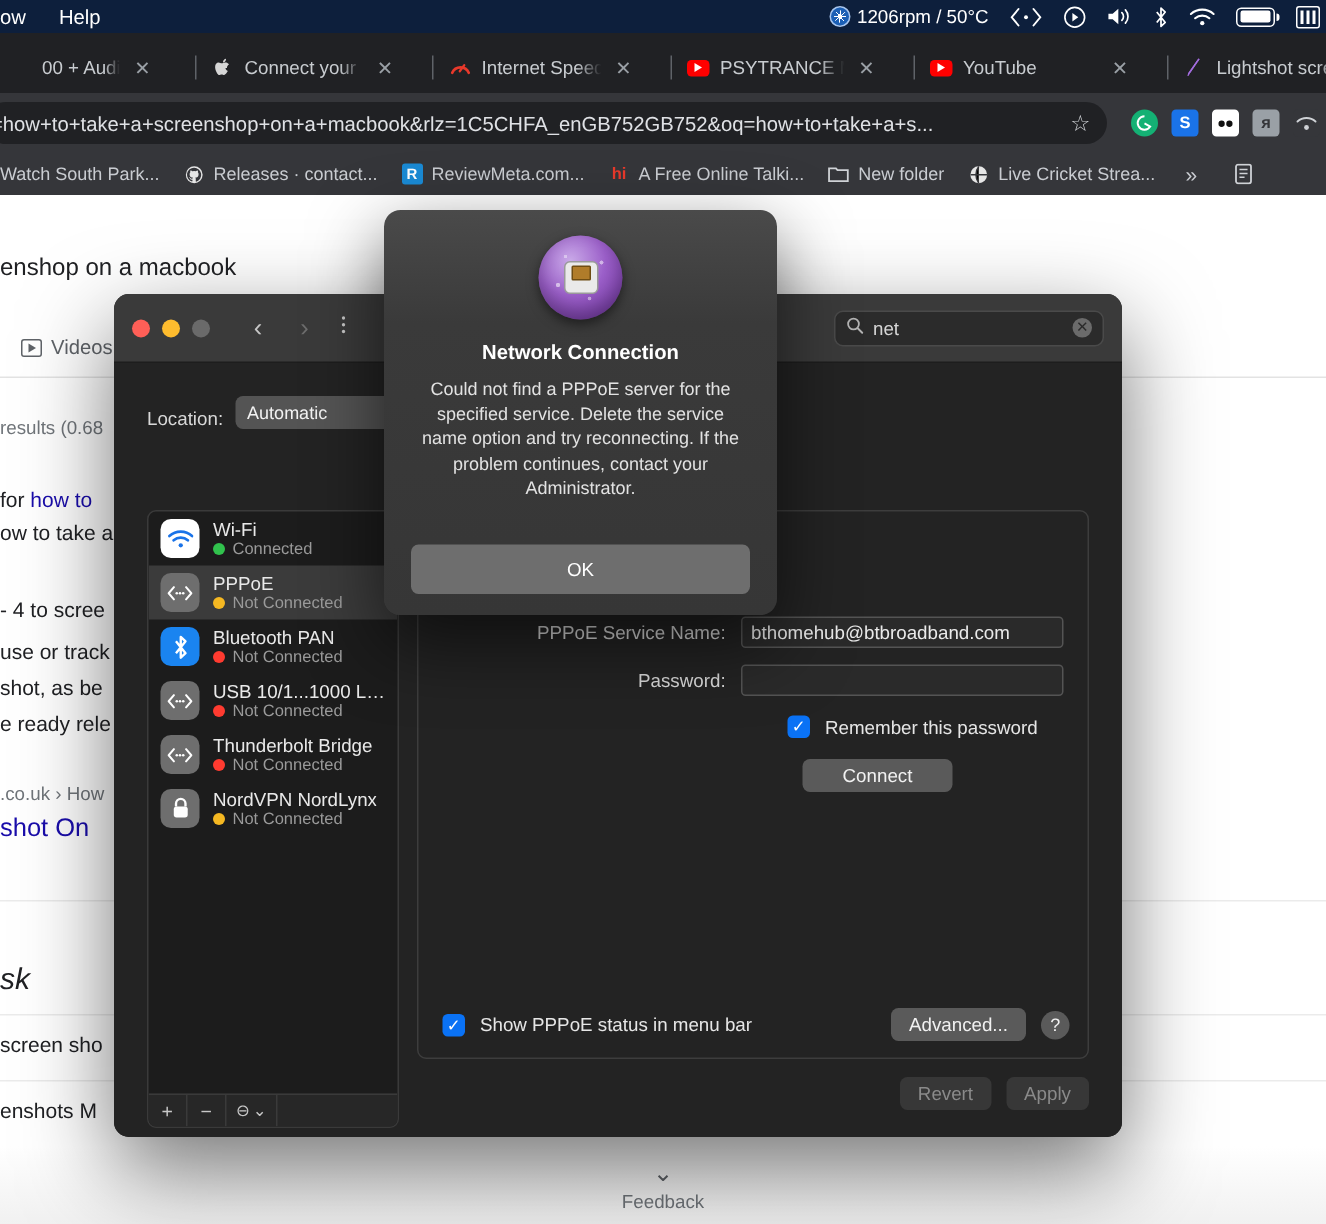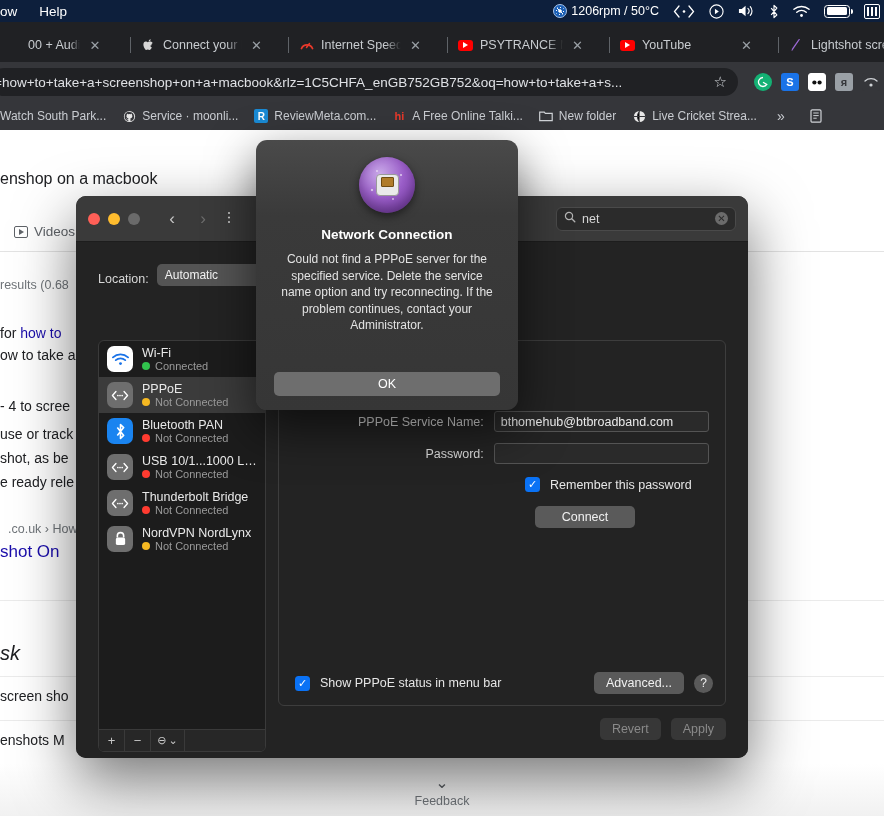--- a/index.html
+++ b/index.html
@@ -297,21 +297,21 @@
     border: 1px solid #9a9a9a; position: relative; z-index: 2;
     display: flex; align-items: flex-start; justify-content: center; padding-top: 2px;
   }
   .rj45 .port {
     width: 13px; height: 10px; background: #b07c2a;
     border: 1px solid #6f4d13; border-radius: 1px;
   }
   .alert-title { color: #ffffff; font-size: 13.5px; font-weight: bold; margin-bottom: 9px; }
   .alert-msg { color: #e2e2e2; font-size: 12px; line-height: 16.5px; padding: 0 2px; }
   .alert-ok {
-    margin-top: auto; width: 100%; height: 24px; background: #6e6e6e;
+    margin-top: auto; width: 100%; height: 33px; background: #6e6e6e;
     border-radius: 5px; color: #fff; font-size: 12.5px;
     display: flex; align-items: center; justify-content: center;
   }
 </style>
 </head>
 <body>
 
 <div id="root">
 
   <div class="menubar">
@@ -468,21 +468,21 @@
     <span class="bm">
       <span>Watch South Park...</span>
     </span>
     <span class="bm">
       <span class="bm-ico">
         <svg width="13" height="13" viewBox="0 0 13 13">
             <circle cx="6.5" cy="6.5" r="5.6" fill="#e6e6e6"></circle>
             <path d="M6.5 1.8a4.7 4.7 0 00-1.5 9.2c.2 0 .3-.1.3-.3v-.9c-1.3.3-1.6-.6-1.6-.6-.2-.5-.5-.7-.5-.7-.4-.3 0-.3 0-.3.5 0 .7.5.7.5.4.7 1.1.5 1.4.4 0-.3.2-.5.3-.7-1.1-.1-2.2-.5-2.2-2.3 0-.5.2-.9.5-1.2 0-.2-.2-.6 0-1.2 0 0 .4-.1 1.3.5a4.4 4.4 0 012.4 0c.9-.6 1.3-.5 1.3-.5.2.6 0 1 0 1.2.3.3.5.7.5 1.2 0 1.8-1.1 2.2-2.2 2.3.2.2.3.5.3 1v1.4c0 .2.1.3.3.3a4.7 4.7 0 00-1.4-9.2z" fill="#35363a"></path>
           </svg>
       </span>
-      <span>Service · moonli...</span>
+      <span>Releases · contact...</span>
     </span>
     <span class="bm">
       <span class="bm-ico" style="background:#1a8ad4;border-radius:2px;color:#fff;font-weight:bold;font-size:10px;">R</span>
       <span>ReviewMeta.com...</span>
     </span>
     <span class="bm">
       <span class="bm-ico" style="color:#e8392b;font-weight:bold;font-size:11px;">hi</span>
       <span>A Free Online Talki...</span>
     </span>
     <span class="bm">
@@ -521,21 +521,21 @@
 
     <div class="res" style="top:195px;left:0;">
       <span>for </span><span class="lnk">how to</span>
     </div>
     <div class="res lnk" style="top:217px;left:0;">ow to take a</div>
     <div class="res" style="top:268px;left:0;">- 4 to scree</div>
     <div class="res" style="top:296px;left:0;">use or track</div>
     <div class="res" style="top:320px;left:0;">shot, as be</div>
     <div class="res" style="top:344px;left:0;">e ready rele</div>
 
-    <div class="res" style="top:392px;left:0;font-size:12.5px;color:#70757a;padding-left:8px;">.co.uk › How</div>
+    <div class="res" style="top:392px;left:0;font-size:12.5px;color:#70757a;">.co.uk › How</div>
     <div class="res" style="top:412px;left:0;font-size:17px;color:#1a0dab;">shot On </div>
 
     <div class="page-line" style="top:470px"></div>
     <div class="page-h" style="top:512px;left:0;font-style:italic;">sk</div>
     <div class="page-line" style="top:546px"></div>
     <div class="res" style="top:558px;left:0;">screen sho</div>
     <div class="page-line" style="top:590px"></div>
     <div class="res" style="top:602px;left:0;">enshots M</div>
     <div class="page-line" style="top:634px"></div>
     <div class="res" style="top:646px;left:0;">cord on MacBook?</div>

